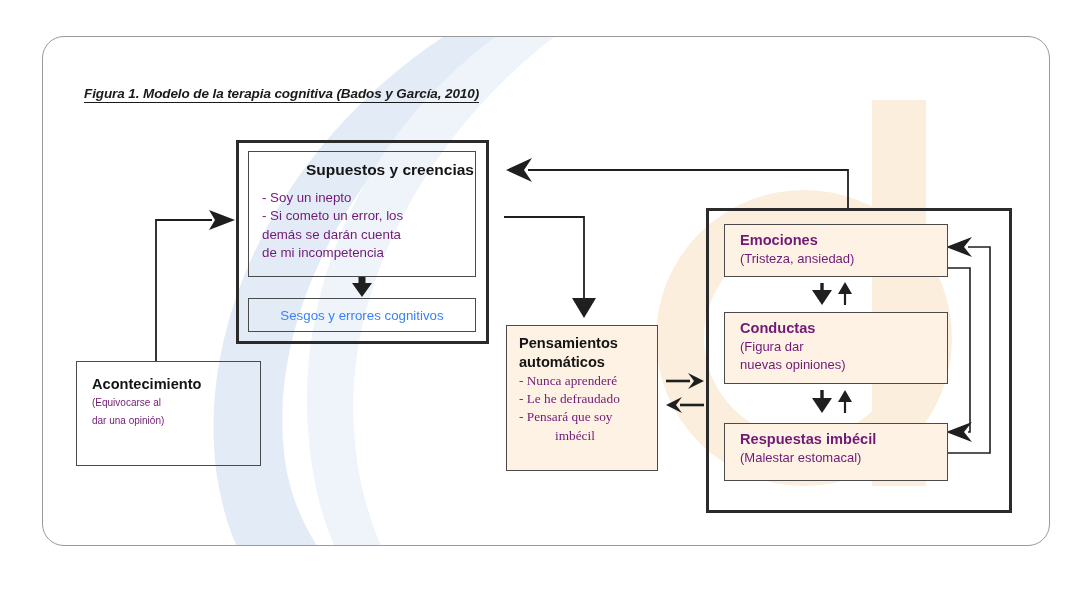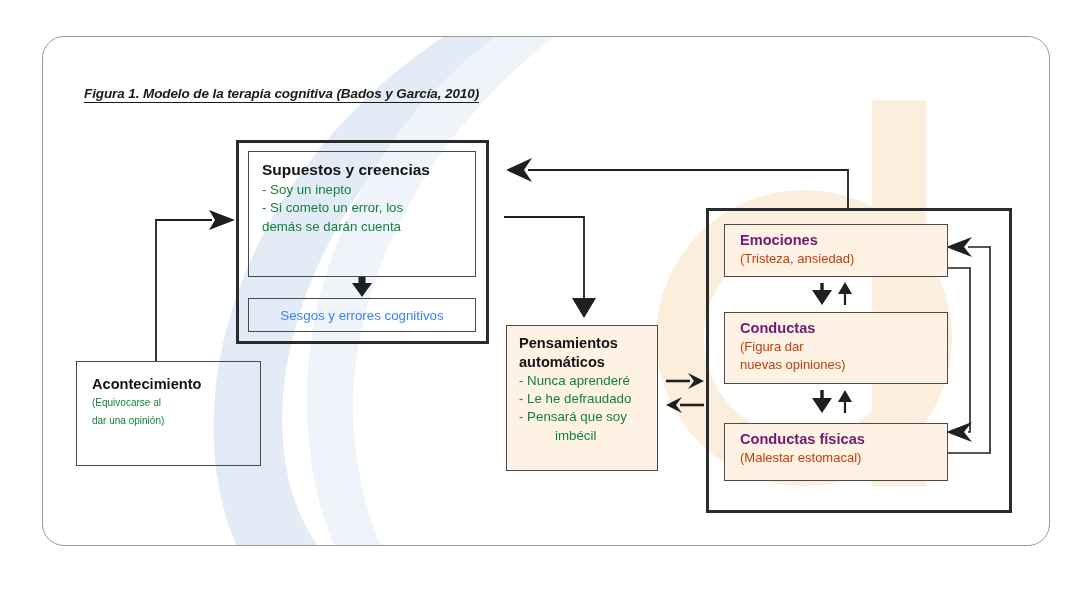--- a/index.html
+++ b/index.html
@@ -31,61 +31,61 @@
     border-bottom:1.3px solid #1a1a1a;
     padding-bottom:1px;white-space:nowrap;
   }
 
   
   .box{position:absolute;box-sizing:border-box;}
   .frame-thick{border:3.5px solid #2b2b2b;background:transparent;}
   .frame-thin{border:1.2px solid #4a4a4a;background:transparent;}
 
   .b-title{font-weight:bold;color:#141414;}
-  .b-line{color:#15803d;}
+  .b-line{color:#701a75;}
 
   .txt{position:absolute;box-sizing:border-box;}
 
   
   #supuestos-group{left:236px;top:140px;width:253px;height:204px;}
   #supuestos-inner{left:248px;top:151px;width:228px;height:126px;}
   #supuestos-text{left:262px;top:160px;width:212px;}
-  #supuestos-text .b-title{font-size:15.5px;line-height:20px;margin-bottom:1px;}
+  #supuestos-text .b-title{font-size:15.5px;line-height:20px;margin-bottom:9px;text-align:right;}
   #supuestos-text .b-line{font-size:13.3px;line-height:18.4px;}
 
   #sesgos-box{left:248px;top:298px;width:228px;height:34px;}
   #sesgos-text{left:248px;top:298px;width:228px;height:34px;
                display:flex;align-items:center;justify-content:center;
                font-size:13.3px;color:#3b82f6;}
 
   
   #acontecimiento-box{left:76px;top:361px;width:185px;height:105px;}
   #acontecimiento-text{left:92px;top:374px;width:165px;}
   #acontecimiento-text .b-title{font-size:14.6px;line-height:20px;}
   #acontecimiento-text .b-line{font-size:10px;line-height:18.4px;}
 
   
   #pensamientos-box{left:506px;top:325px;width:152px;height:146px;
                     background:#fdf2e4;border:1.4px solid #4a4a4a;}
   #pensamientos-text{left:519px;top:334px;width:136px;}
   #pensamientos-text .b-title{font-size:14.6px;line-height:19px;}
-  #pensamientos-text .b-line{font-size:13.3px;line-height:18.2px;}
+  #pensamientos-text .b-line{font-size:13.3px;line-height:18.2px;font-family:Liberation Serif, serif;}
   #pensamientos-text .cont{padding-left:8px;margin-left:28px;}
 
   
   #right-group{left:706px;top:208px;width:306px;height:305px;}
 
   #emociones-box{left:724px;top:224px;width:224px;height:53px;background:#fdf2e4;}
   #emociones-text{left:740px;top:230px;width:206px;}
   #conductas-box{left:724px;top:312px;width:224px;height:72px;background:#fdf2e4;}
   #conductas-text{left:740px;top:318px;width:206px;}
   #respuestas-box{left:724px;top:423px;width:224px;height:58px;background:#fdf2e4;}
   #respuestas-text{left:740px;top:429px;width:206px;}
   .rg-title{font-size:14.6px;line-height:20px;font-weight:bold;color:#701a75;}
-  .rg-sub{font-size:13px;line-height:17.6px;color:#c2410c;}
+  .rg-sub{font-size:13px;line-height:17.6px;color:#701a75;}
 
   #arrows{position:absolute;left:0;top:0;width:1092px;height:596px;
           pointer-events:none;}
 </style>
 </head>
 <body>
 
 <div id="stage">
 
   <svg id="watermark" viewBox="0 0 1092 596" xmlns="http://www.w3.org/2000/svg">
@@ -163,20 +163,21 @@
 
   <div id="supuestos-group" class="box frame-thick"></div>
 
   <div id="supuestos-inner" class="box frame-thin"></div>
 
   <div id="supuestos-text" class="txt">
     <div class="b-title">Supuestos y creencias</div>
     <div class="b-line">- Soy un inepto</div>
     <div class="b-line">- Si cometo un error, los</div>
     <div class="b-line">demás se darán cuenta</div>
+    <div class="b-line">de mi incompetencia</div>
   </div>
 
   <div id="sesgos-box" class="box frame-thin"></div>
   <div id="sesgos-text" class="txt">Sesgos y errores cognitivos</div>
 
   <div id="acontecimiento-box" class="box frame-thin"></div>
   <div id="acontecimiento-text" class="txt">
     <div class="b-title">Acontecimiento</div>
     <div class="b-line">(Equivocarse al</div>
     <div class="b-line">dar una opinión)</div>
@@ -202,17 +203,17 @@
 
   <div id="conductas-box" class="box frame-thin"></div>
   <div id="conductas-text" class="txt">
     <div class="rg-title">Conductas</div>
     <div class="rg-sub">(Figura dar</div>
     <div class="rg-sub">nuevas opiniones)</div>
   </div>
 
   <div id="respuestas-box" class="box frame-thin"></div>
   <div id="respuestas-text" class="txt">
-    <div class="rg-title">Conductas físicas</div>
+    <div class="rg-title">Respuestas imbécil</div>
     <div class="rg-sub">(Malestar estomacal)</div>
   </div>
 
 </div>
 
 </body></html>

